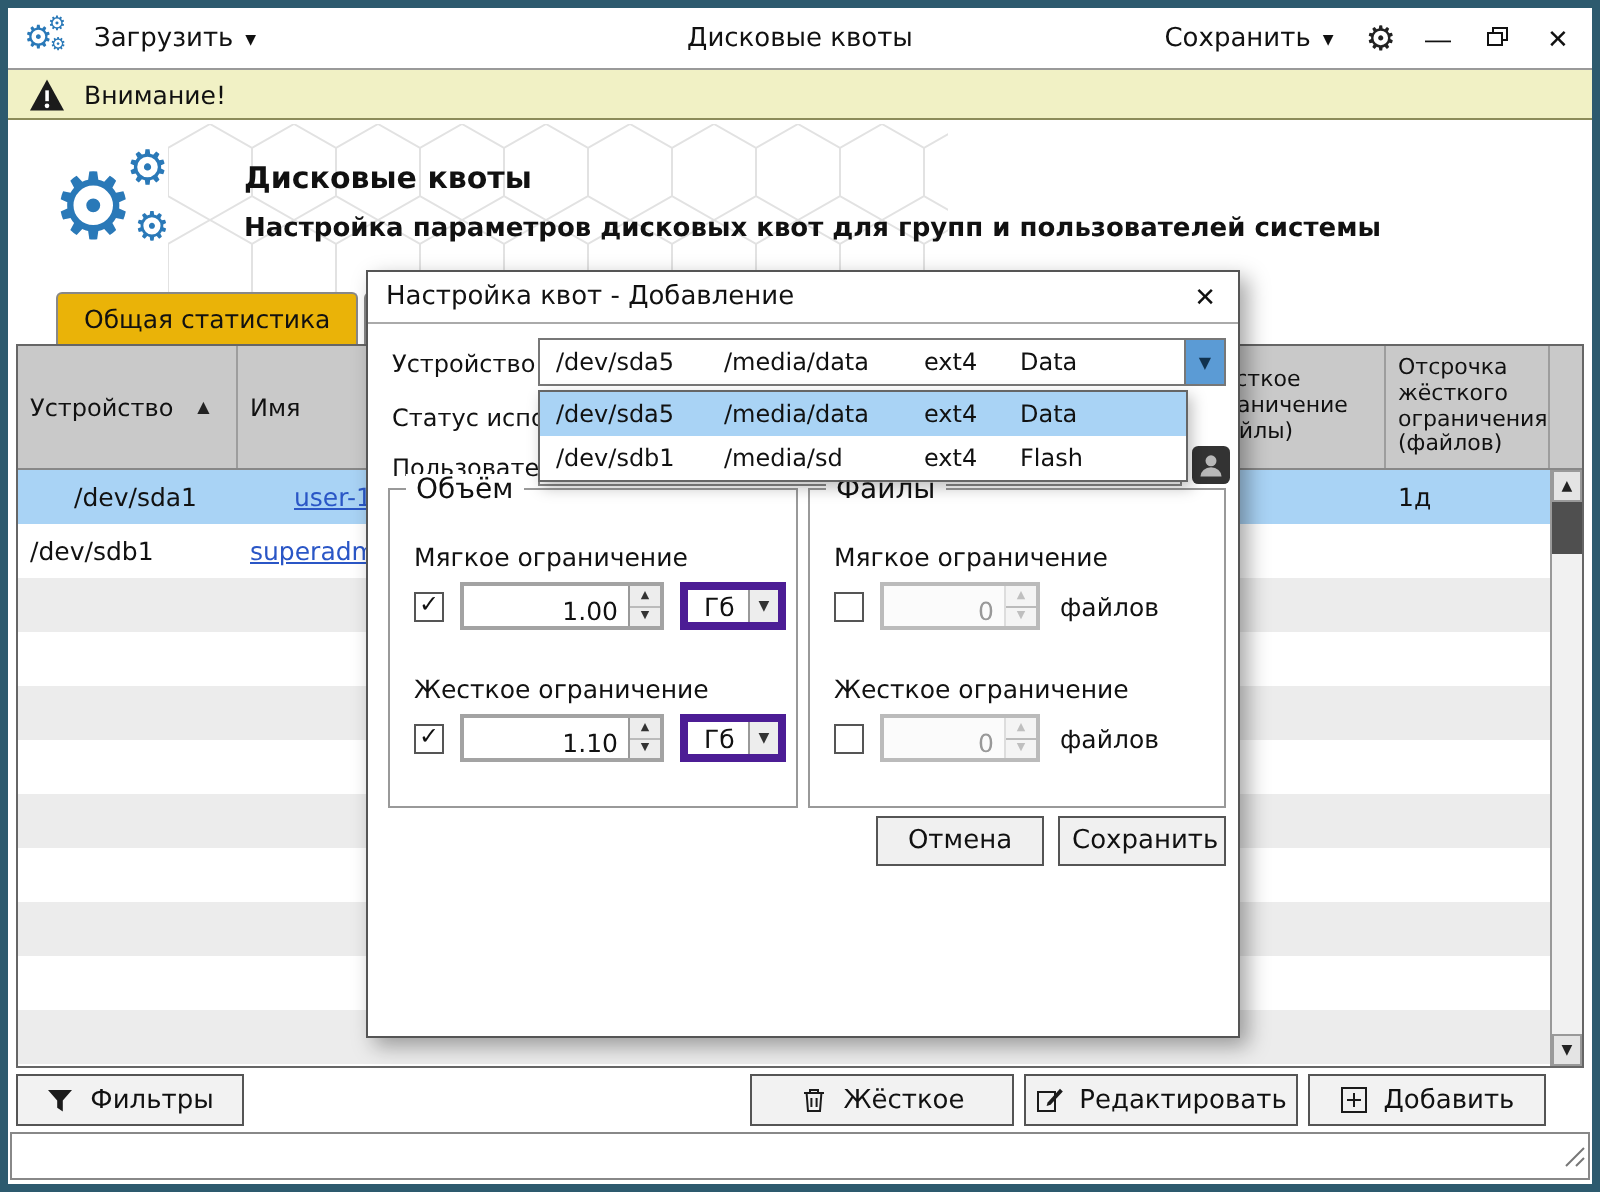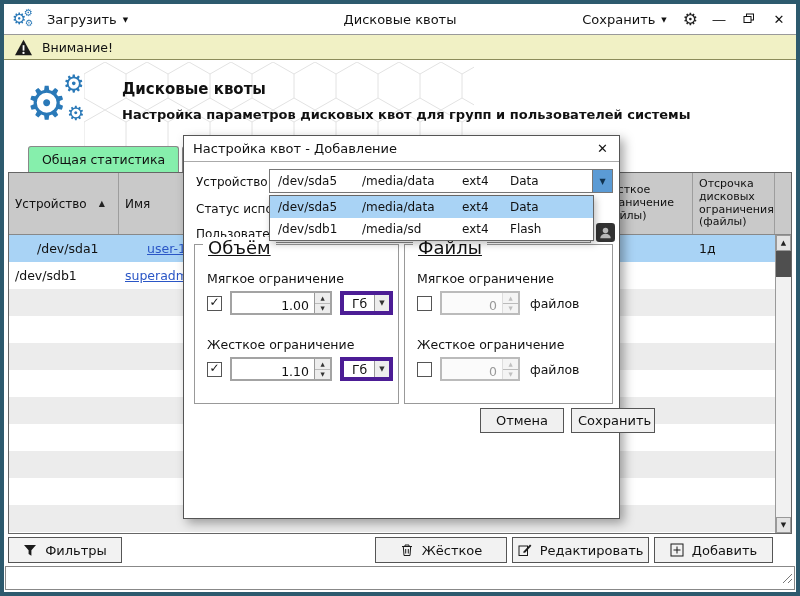--- a/index.html
+++ b/index.html
@@ -34,21 +34,21 @@
   .hdr-logo{position:absolute;left:22px;top:12px;width:68px;height:64px;z-index:1;}
   .hdr-logo .g1{font-size:46px;left:0;top:8px;}
   .hdr-logo .g2{font-size:24px;left:37px;top:0;}
   .hdr-logo .g3{font-size:20px;left:41px;top:31px;}
   .hdr-text{position:absolute;left:118px;top:20px;z-index:1;}
   .hdr-title{font-size:15px;font-weight:bold;}
   .hdr-sub{font-size:13px;font-weight:bold;margin-top:9px;white-space:nowrap;}
 
   
   .tabs{position:absolute;left:24px;top:142px;height:26px;display:flex;gap:3px;z-index:1;}
-  .tab{height:26px;border:1px solid #888;border-bottom:none;border-radius:3px 3px 0 0;background:#86efac;padding:5px 13px;font-size:12.5px;cursor:pointer;white-space:nowrap;}
+  .tab{height:26px;border:1px solid #888;border-bottom:none;border-radius:3px 3px 0 0;background:#eab308;padding:5px 13px;font-size:12.5px;cursor:pointer;white-space:nowrap;}
   .tab.active{background:#c9c9c9;}
 
   
   .table{position:absolute;left:4px;top:168px;width:784px;height:362px;border:1px solid #666;background:#fff;z-index:1;}
   .thead{display:grid;grid-template-columns:110px 68px 1fr 100px 82px 16px;height:62px;background:#c9c9c9;border-bottom:1px solid #888;}
   .hcell{border-right:1px solid #9d9d9d;display:flex;align-items:center;padding:3px 6px;font-size:12px;overflow:hidden;}
   .hcell.small{font-size:11px;line-height:1.18;}
   .hcell:last-child{border-right:none;}
   .sort{font-size:8px;margin-left:12px;color:#222;}
   .tbody{position:absolute;left:0;top:62px;right:16px;bottom:0;overflow:hidden;}
@@ -92,21 +92,21 @@
   .dc-arrow{width:20px;align-self:stretch;background:var(--accent_blue,#5b9bd5);border-left:1px solid #777;display:flex;align-items:center;justify-content:center;font-size:8px;color:#10324f;cursor:pointer;}
   .userfield{position:absolute;left:85px;top:87px;width:322px;height:20px;border:1px solid #888;background:#fff;}
   .userbtn{position:absolute;left:411px;top:87px;width:20px;height:20px;border:none;background:none;padding:0;cursor:pointer;}
   .devpopup{position:absolute;left:85px;top:59px;width:325px;background:#fff;border:1px solid #666;box-shadow:2px 3px 7px rgba(0,0,0,.25);z-index:6;}
   .devopt{display:flex;align-items:center;height:22px;font-size:12px;cursor:pointer;}
   .devopt.selected{background:var(--selection,#a9d3f5);}
 
   .group{position:absolute;border:1px solid #999;background:transparent;}
   .g-volume{left:10px;top:108px;width:205px;height:160px;}
   .g-files{left:220px;top:108px;width:209px;height:160px;}
-  .legend{position:absolute;top:-8px;left:8px;background:#fff;padding:0 5px;font-size:18px;text-decoration:underline;}
+  .legend{position:absolute;top:-8px;left:8px;background:#fff;padding:0 5px;font-size:14px;}
   .grp-label{position:absolute;left:12px;font-size:12.5px;white-space:nowrap;}
   .lab1{top:26px;}
   .lab2{top:92px;}
   .ctl-row{position:absolute;left:12px;display:flex;align-items:center;}
   .row1{top:46px;}
   .row2{top:112px;}
   .checkbox{width:15px;height:15px;border:1px solid #555;background:#fff;display:inline-flex;align-items:center;justify-content:center;font-size:12px;margin-right:8px;cursor:pointer;flex:none;}
   .checkbox span{line-height:1;position:relative;top:-1px;}
   .spin{display:flex;height:24px;width:102px;border:2px solid #a3a3a3;background:#fff;}
   .spin-val{flex:1;text-align:right;padding:5px 5px 0 0;font-size:12.5px;overflow:hidden;}
@@ -114,21 +114,21 @@
   .sb{flex:1;display:flex;align-items:center;justify-content:center;font-size:5.5px;color:#333;cursor:pointer;}
   .sb:first-child{border-bottom:1px solid #bbb;}
   .unitcombo{display:flex;align-items:center;height:24px;border:4px solid #4c1d95;background:#fff;margin-left:8px;cursor:pointer;}
   .unit-val{width:30px;padding-left:8px;font-size:12.5px;}
   .unit-arrow{width:15px;align-self:stretch;border-left:1px solid #999;background:#ededed;display:flex;align-items:center;justify-content:center;font-size:7px;color:#333;}
   .spin.disabled{width:80px;border-color:#bbb;background:#fbfbfb;}
   .spin.disabled .spin-val{color:#999;}
   .spin.disabled .spin-btns{background:#f4f4f4;border-color:#ddd;}
   .spin.disabled .sb{color:#bfbfbf;}
   .files-suffix{font-size:12.5px;margin-left:10px;}
-  .dlg-btn{position:absolute;top:272px;height:25px;background:#f0f0f0;border:1px solid #555;font-family:inherit;font-size:13px;color:#111;cursor:pointer;margin-left:42px;}
+  .dlg-btn{position:absolute;top:272px;height:25px;background:#f0f0f0;border:1px solid #555;font-family:inherit;font-size:13px;color:#111;cursor:pointer;}
   .btn-cancel{left:254px;width:84px;}
   .btn-save{left:345px;width:84px;}
 </style>
 </head>
 <body>
 
 <div class="window">
 <div class="inner">
 
   <div class="titlebar">
@@ -208,21 +208,21 @@
         <span class="sort">▲</span>
       </div>
       <div class="hcell">
         <span>Имя</span>
       </div>
       <div class="hcell"></div>
       <div class="hcell small">
         <span>Жёсткое ограничение (файлы)</span>
       </div>
       <div class="hcell small">
-        <span>Отсрочка дисковых ограничения (файлы)</span>
+        <span>Отсрочка жёсткого ограничения (файлов)</span>
       </div>
       <div class="hcell"></div>
     </div>
     <div class="tbody">
       <div class="trow selected">
         <div class="cell">/dev/sda1</div>
         <div class="cell"><a class="link">user-1</a></div>
         <div class="cell"></div>
         <div class="cell"></div>
         <div class="cell">1д</div>

